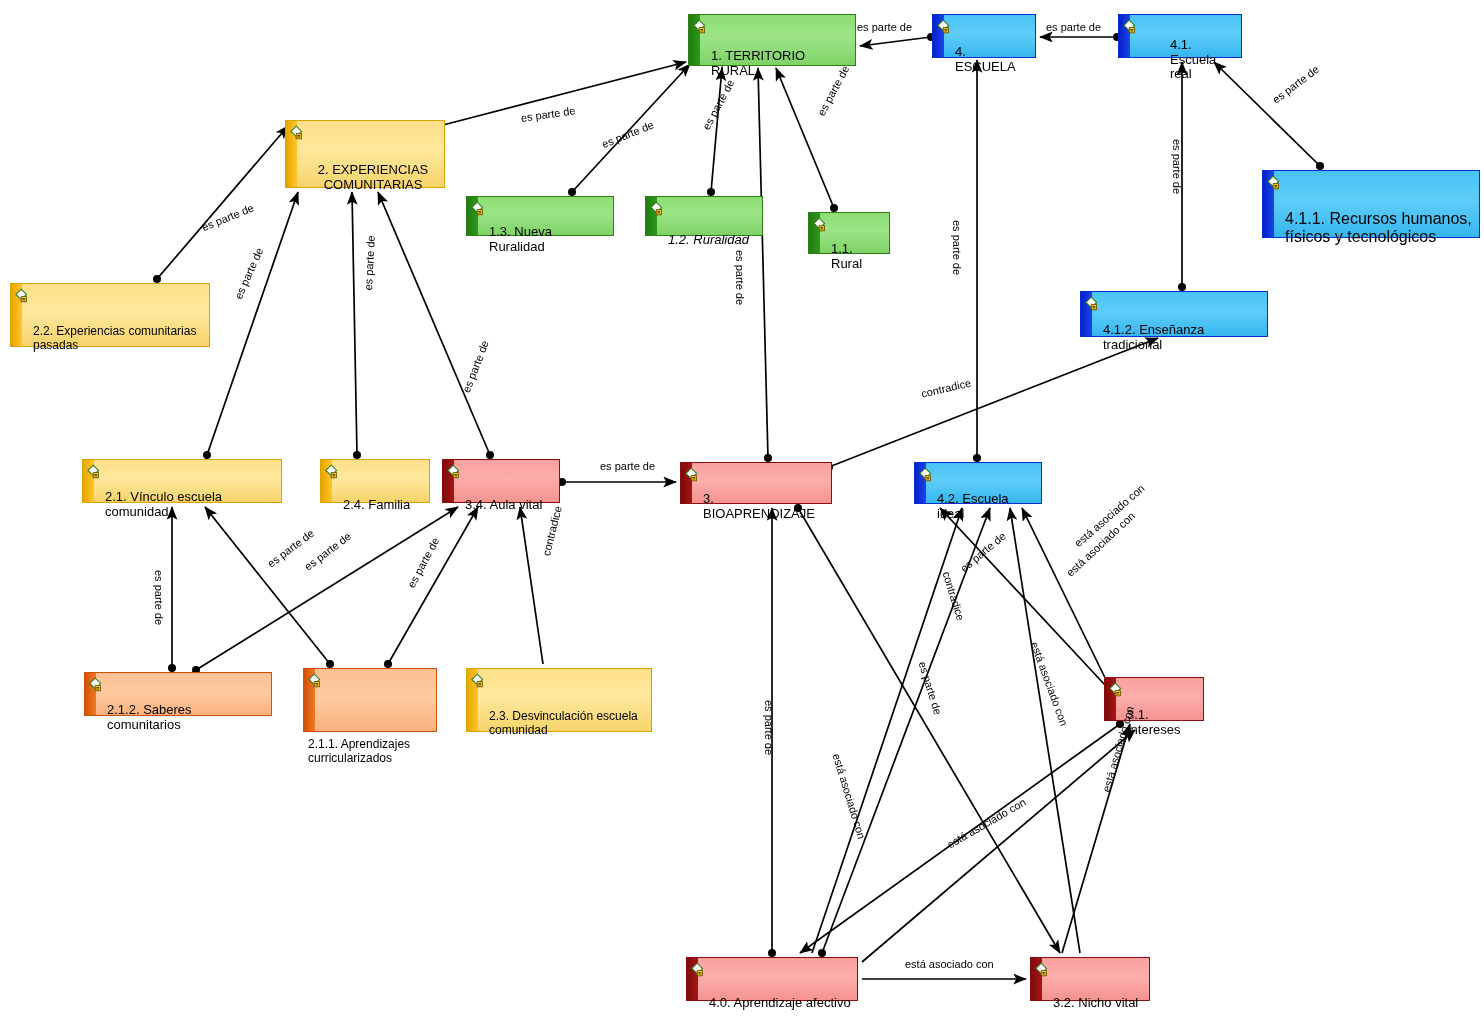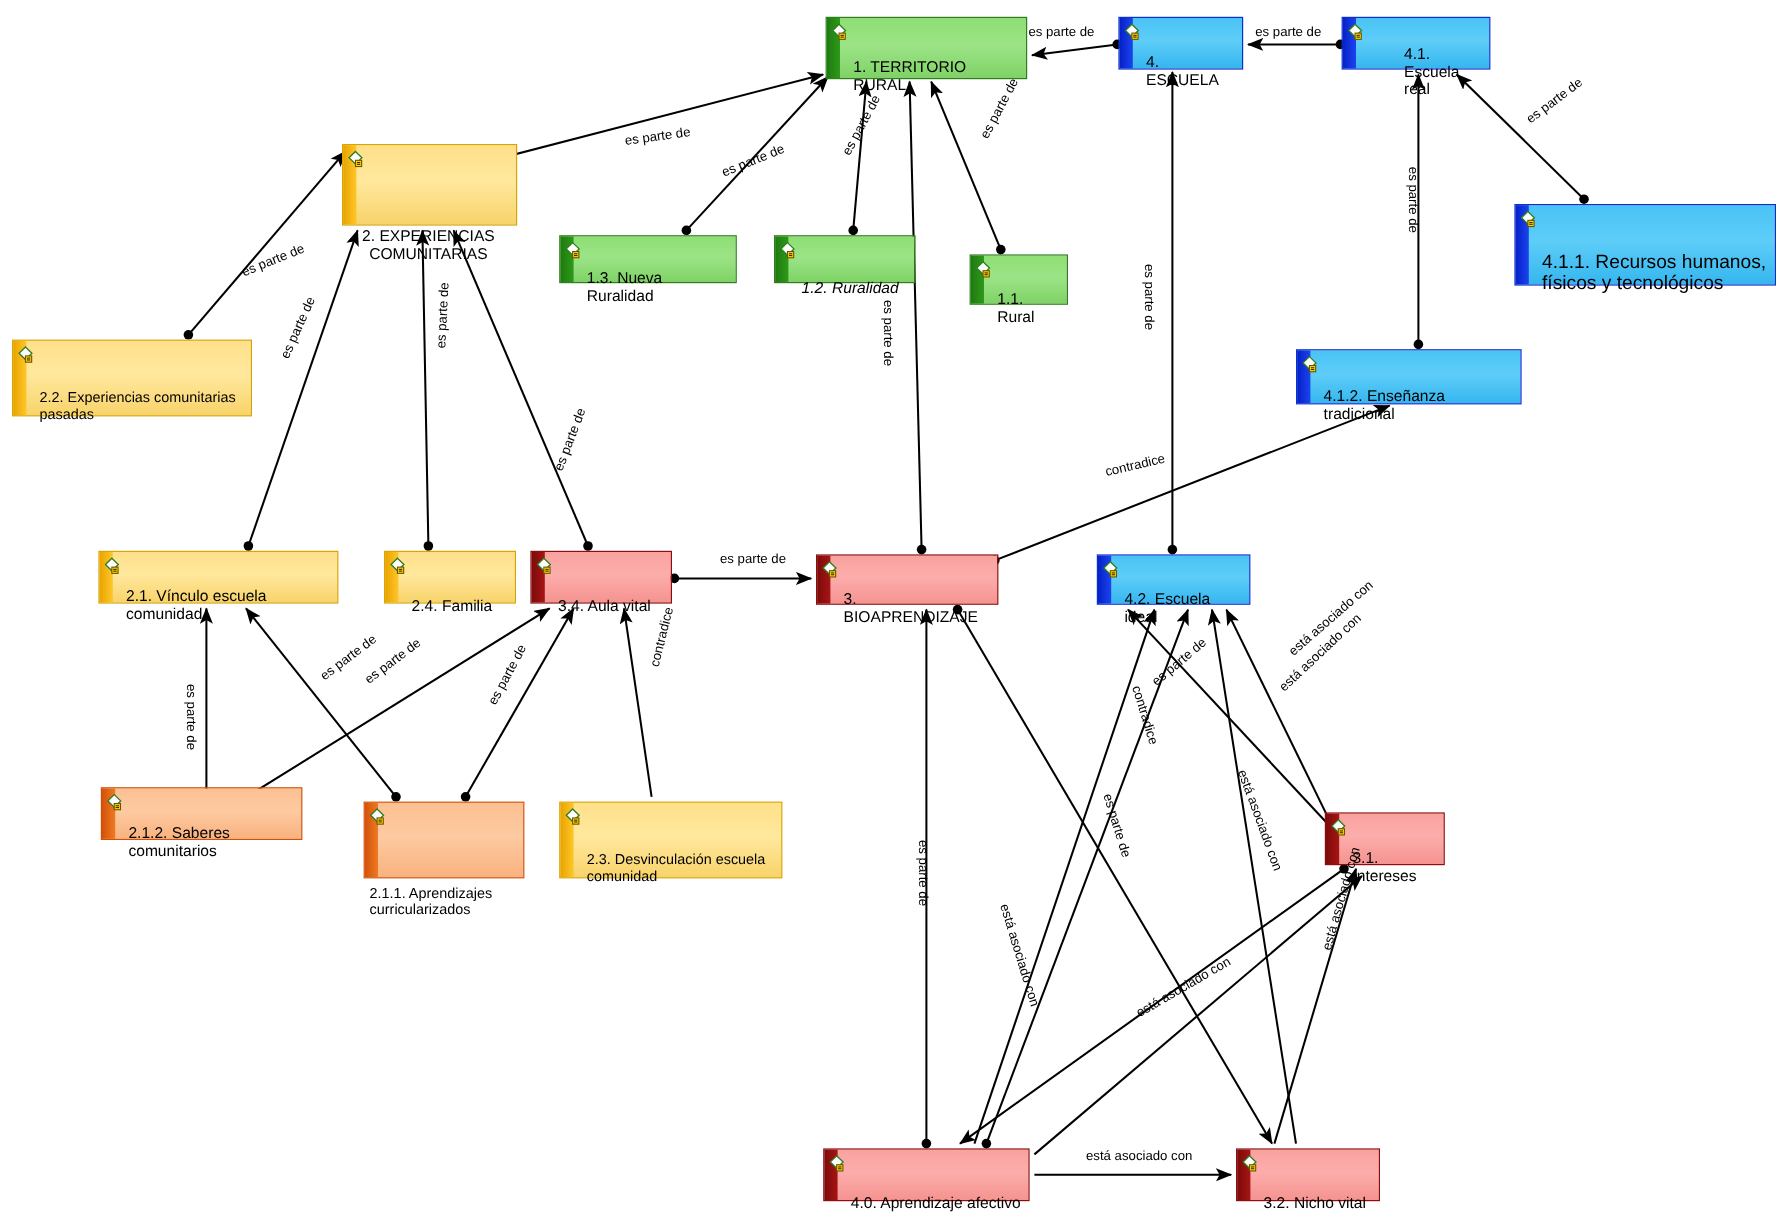--- a/index.html
+++ b/index.html
@@ -145,21 +145,21 @@
         <span class="ico">
           <svg width="17" height="17" viewBox="0 0 17 17">
             <path d="M6.2 1.2 L11.6 6.4 L6.2 11.6 L0.9 6.4 Z" fill="#ffffff" stroke="#2f7d1d" stroke-width="1.1"></path>
             <rect x="6.2" y="8.6" width="5.2" height="5.2" fill="#ffd400" stroke="#6b5200" stroke-width="0.9"></rect>
             <rect x="7.4" y="10.0" width="2.8" height="0.9" fill="#3a2d00"></rect>
             <rect x="7.4" y="11.5" width="2.8" height="0.9" fill="#3a2d00"></rect>
           </svg>
         </span>
         <span class="txt">4.1.1. Recursos humanos, físicos y tecnológicos</span>
       </div>
-      <div class="node y n-center" style="left: 285px; top: 120px; width: 146px; height: 68px; font-size: 13px; flex-direction: column;">
+      <div class="node y n-center" style="left: 285px; top: 120px; width: 160px; height: 68px; font-size: 13px;">
         <span class="ico">
           <svg width="17" height="17" viewBox="0 0 17 17">
             <path d="M6.2 1.2 L11.6 6.4 L6.2 11.6 L0.9 6.4 Z" fill="#ffffff" stroke="#2f7d1d" stroke-width="1.1"></path>
             <rect x="6.2" y="8.6" width="5.2" height="5.2" fill="#ffd400" stroke="#6b5200" stroke-width="0.9"></rect>
             <rect x="7.4" y="10.0" width="2.8" height="0.9" fill="#3a2d00"></rect>
             <rect x="7.4" y="11.5" width="2.8" height="0.9" fill="#3a2d00"></rect>
           </svg>
         </span>
         <span class="txt">2. EXPERIENCIAS COMUNITARIAS</span>
       </div>
@@ -266,21 +266,21 @@
         <span class="ico">
           <svg width="17" height="17" viewBox="0 0 17 17">
             <path d="M6.2 1.2 L11.6 6.4 L6.2 11.6 L0.9 6.4 Z" fill="#ffffff" stroke="#2f7d1d" stroke-width="1.1"></path>
             <rect x="6.2" y="8.6" width="5.2" height="5.2" fill="#ffd400" stroke="#6b5200" stroke-width="0.9"></rect>
             <rect x="7.4" y="10.0" width="2.8" height="0.9" fill="#3a2d00"></rect>
             <rect x="7.4" y="11.5" width="2.8" height="0.9" fill="#3a2d00"></rect>
           </svg>
         </span>
         <span class="txt">4.2. Escuela ideal</span>
       </div>
-      <div class="node o" style="left: 84px; top: 656px; width: 168px; height: 44px; font-size: 13px;">
+      <div class="node o" style="left: 84px; top: 672px; width: 188px; height: 44px; font-size: 13px;">
         <span class="ico">
           <svg width="17" height="17" viewBox="0 0 17 17">
             <path d="M6.2 1.2 L11.6 6.4 L6.2 11.6 L0.9 6.4 Z" fill="#ffffff" stroke="#2f7d1d" stroke-width="1.1"></path>
             <rect x="6.2" y="8.6" width="5.2" height="5.2" fill="#ffd400" stroke="#6b5200" stroke-width="0.9"></rect>
             <rect x="7.4" y="10.0" width="2.8" height="0.9" fill="#3a2d00"></rect>
             <rect x="7.4" y="11.5" width="2.8" height="0.9" fill="#3a2d00"></rect>
           </svg>
         </span>
         <span class="txt">2.1.2. Saberes comunitarios</span>
       </div>

